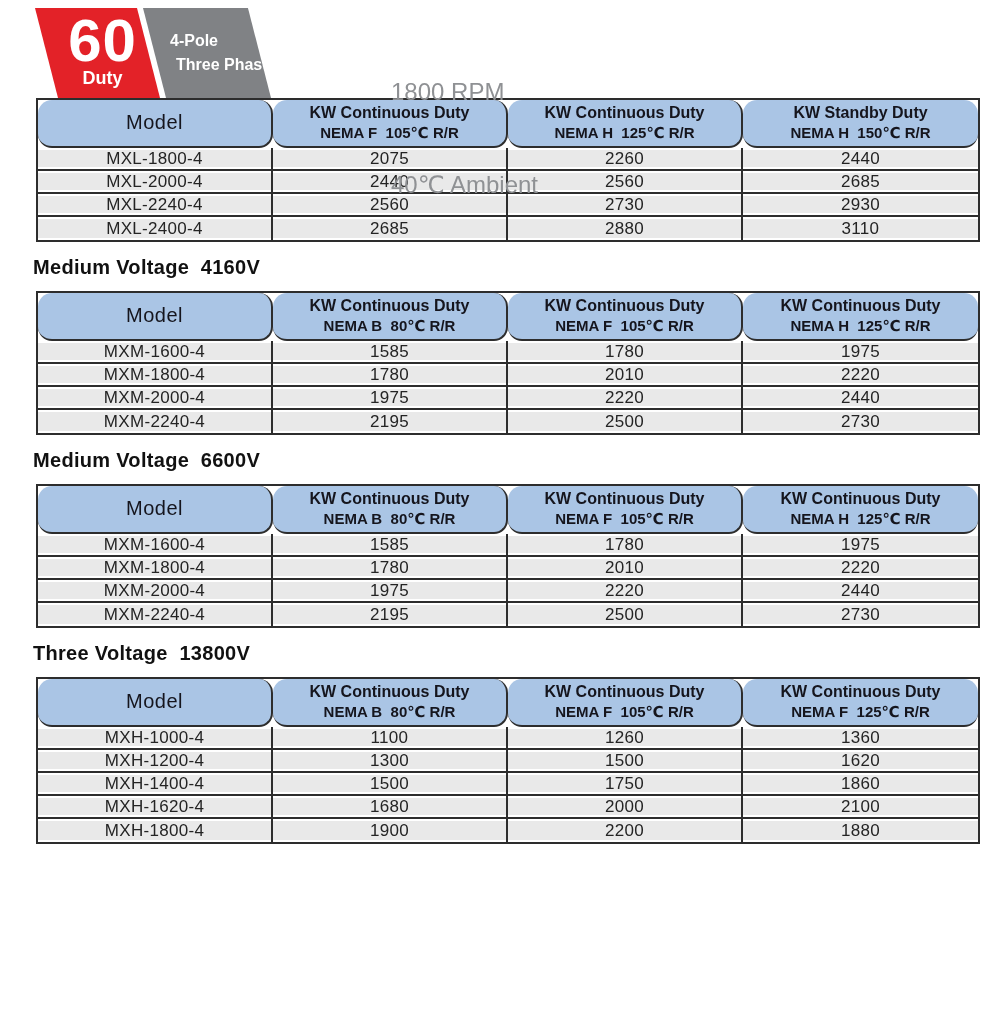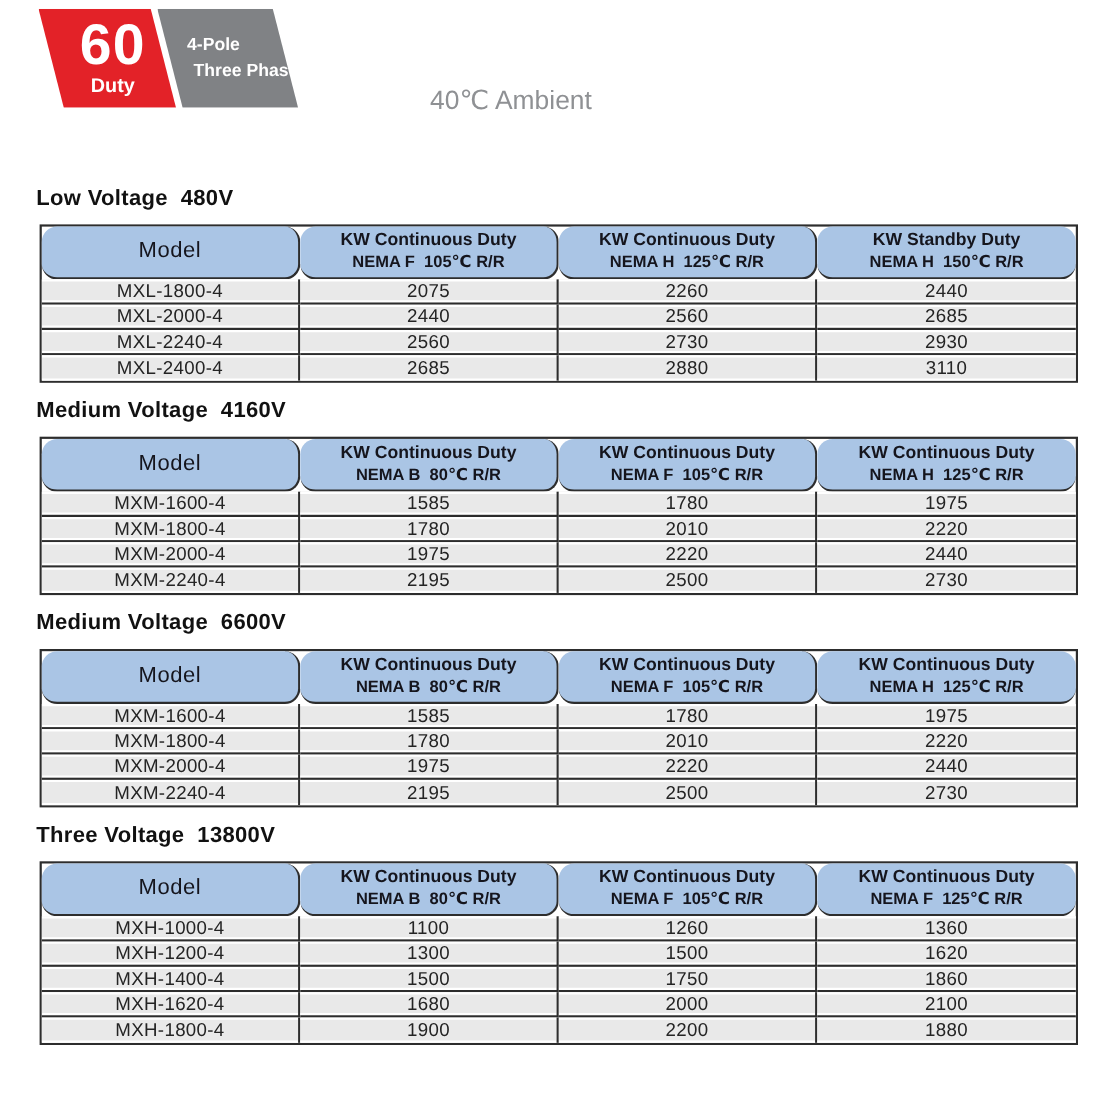--- a/index.html
+++ b/index.html
@@ -21,21 +21,21 @@
   }
   
   .hdr{position:relative;height:98px;}
   .badge{position:absolute;top:8px;height:90px;display:flex;flex-direction:column;justify-content:center;}
   .badge-red{
     left:35px;width:125px;
     background:var(--accent-red);
     clip-path:polygon(0 0,81.6% 0,100% 100%,18.4% 100%);
     align-items:center;padding-left:10px;
   }
-  .freq-num{color:#fff;font-weight:bold;font-size:52px;line-height:48px;letter-spacing:1px;}
+  .freq-num{color:#fff;font-weight:bold;font-size:60px;line-height:48px;letter-spacing:1px;}
   .freq-unit{color:#fff;font-weight:bold;font-size:18px;line-height:22px;margin-top:2px;}
   .badge-gray{
     left:143px;width:128px;
     background:var(--badge-gray);
     clip-path:polygon(0 0,82% 0,100% 100%,18% 100%);
     padding-left:27px;
   }
   .pole-line{color:#fff;font-weight:bold;font-size:16px;line-height:24px;white-space:pre;}
   .pl2{margin-left:6px;}
   .specs{
@@ -85,26 +85,26 @@
   <header class="hdr">
     <div class="badge badge-red">
       <div class="freq-num">60</div>
       <div class="freq-unit">Duty</div>
     </div>
     <div class="badge badge-gray">
       <div class="pole-line">4-Pole</div>
       <div class="pole-line pl2">Three Phase</div>
     </div>
     <div class="specs">
+      <div>1800 RPM</div>
       <div>40℃ Ambient</div>
     </div>
   </header>
   <main>
       <section>
-        <h2 class="section-title">Low Voltage  480V</h2>
         <table class="spec-table">
           <thead>
             <tr>
               <th class="model-th">Model</th>
               <th>
                 <div class="h1">KW Continuous Duty</div>
                 <div class="h2">NEMA F  105℃ R/R</div>
               </th>
               <th>
                 <div class="h1">KW Continuous Duty</div>

